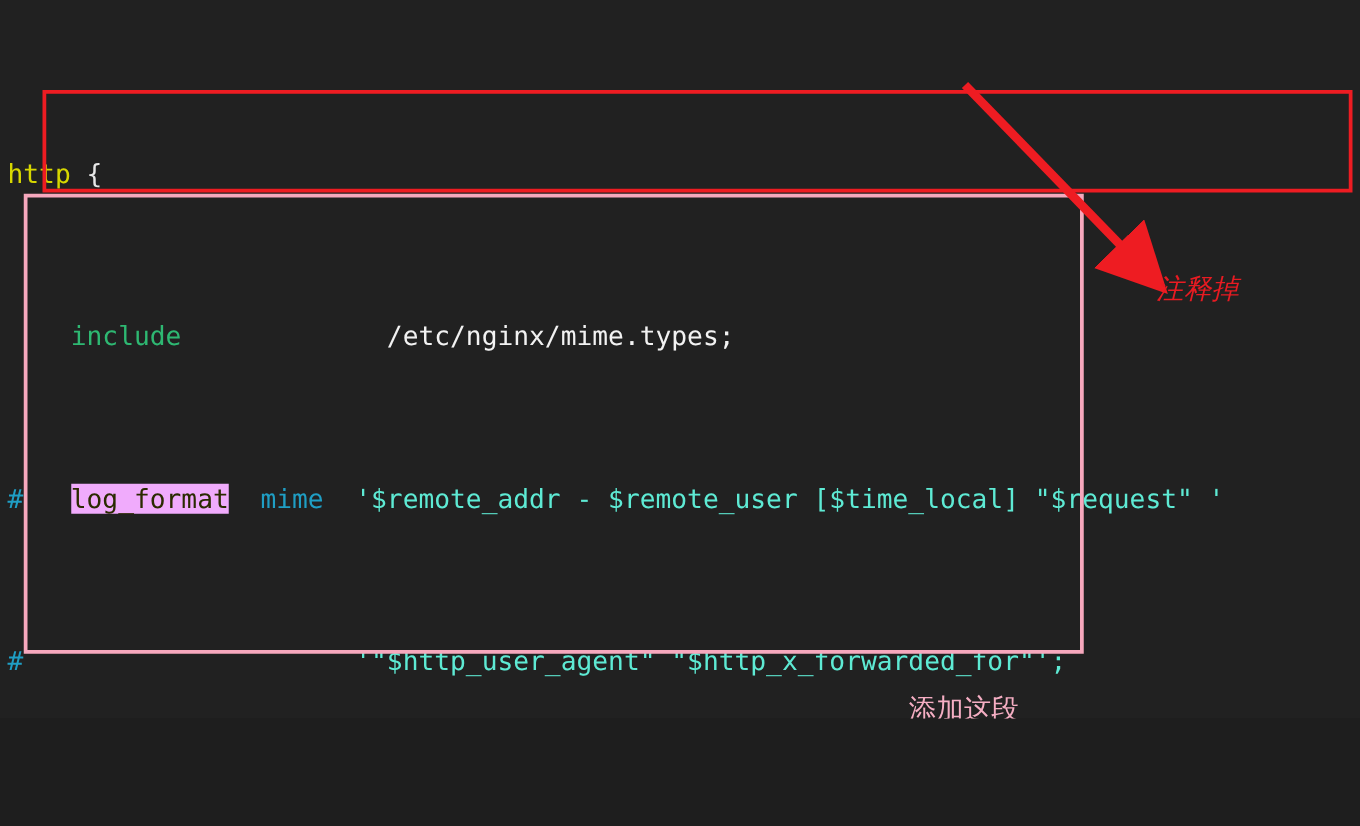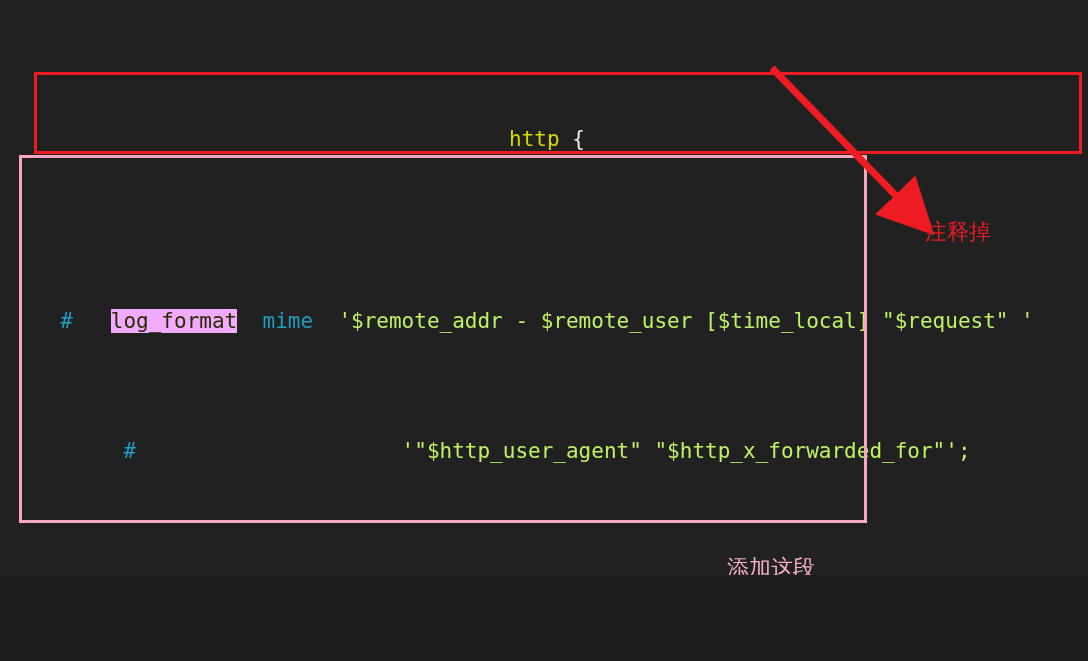--- a/index.html
+++ b/index.html
@@ -10,21 +10,20 @@
   #screen {
     position: relative;
     width: 1088px;
     height: 575px;
     background: #212121;
     overflow: hidden;
     font-family: "DejaVu Sans Mono", "Liberation Mono", monospace;
     font-size: 21px;
     line-height: 26px;
     letter-spacing: 0px;
-    text-align: center;
   }
   .code {
     position: absolute;
     left: 0;
     top: 22px;
     width: 1088px;
     white-space: pre;
   }
   .line {
     height: 26px;
@@ -32,41 +31,41 @@
     padding-left: 6px;
     white-space: pre;
   }
   
   .kw      { color: #d7d700; }           
   .brace   { color: #e8e8e8; }
   .dir     { color: #2eb872; }           
   .path    { color: #f2f2f2; }
   .comment { color: #1f9ec4; }
   .hl      { background: #f0abfc; color: #2a2a00; }
-  .var     { color: #bef264; }           
+  .var     { color: #5eead4; }           
   .plain   { color: #f0f0f0; }
 
   
   .box {
     position: absolute;
     box-sizing: border-box;
     pointer-events: none;
   }
   .box-red  { border: 3px solid #ee1c22; }
   .box-pink { border: 3px solid #f6a8bd; }
 
   .arrow { position: absolute; left: 0; top: 0; pointer-events: none; }
 
   .note {
     position: absolute;
     font-family: "DejaVu Sans", "Liberation Sans", sans-serif;
     font-size: 22px;
     white-space: nowrap;
   }
-  .note-red  { color: #e81b22; }
+  .note-red  { color: #e81b22; font-style: italic; }
   .note-pink { color: #f5aec3; }
 
   .watermark {
     position: absolute;
     font-family: Liberation Mono, monospace;
     font-size: 19px;
     color: #fdba74;
     white-space: nowrap;
   }
   .statusnum {
@@ -88,20 +87,21 @@
 <body>
 
 <div id="screen">
 
   <div class="code">
 
     
     <div class="line"><span class="kw">http</span><span class="brace"> {</span></div>
 
     
+    <div class="line"><span class="plain">    </span><span class="dir">include</span><span class="plain">             </span><span class="path">/etc/nginx/mime.types;</span></div>
 
     
     <div class="line"><span class="comment">#   </span><span class="hl">log_format</span><span class="comment">  mime  </span><span class="var">'$remote_addr - $remote_user [$time_local] "$request" '</span></div>
 
 
     <div class="line"><span class="comment">#</span><span class="plain">                     </span><span class="var">'"$http_user_agent" "$http_x_forwarded_for"';</span></div>
 
     
     
 

